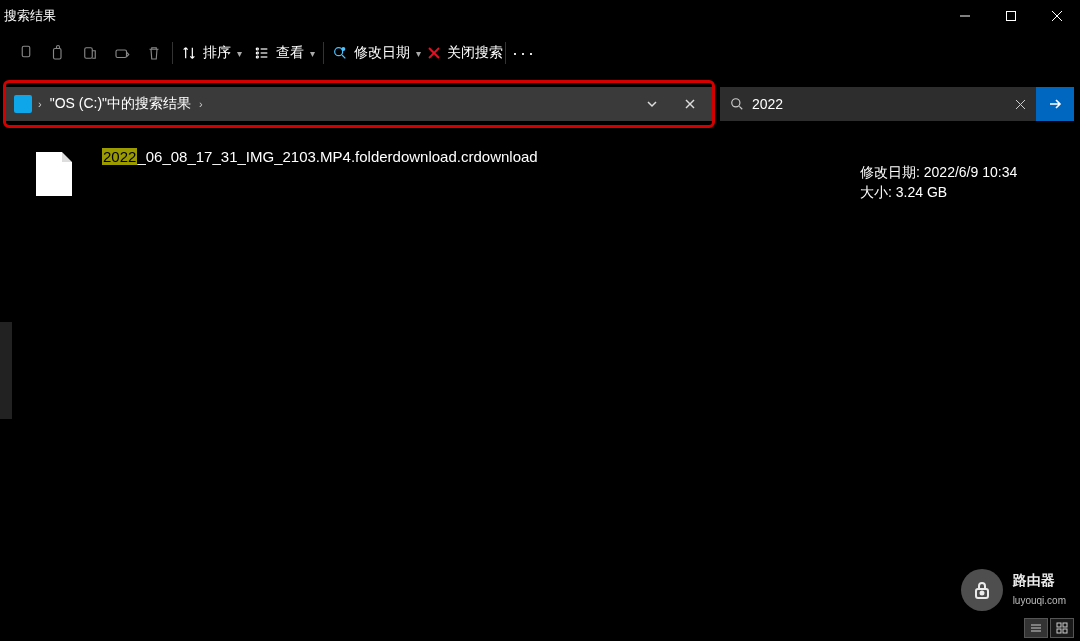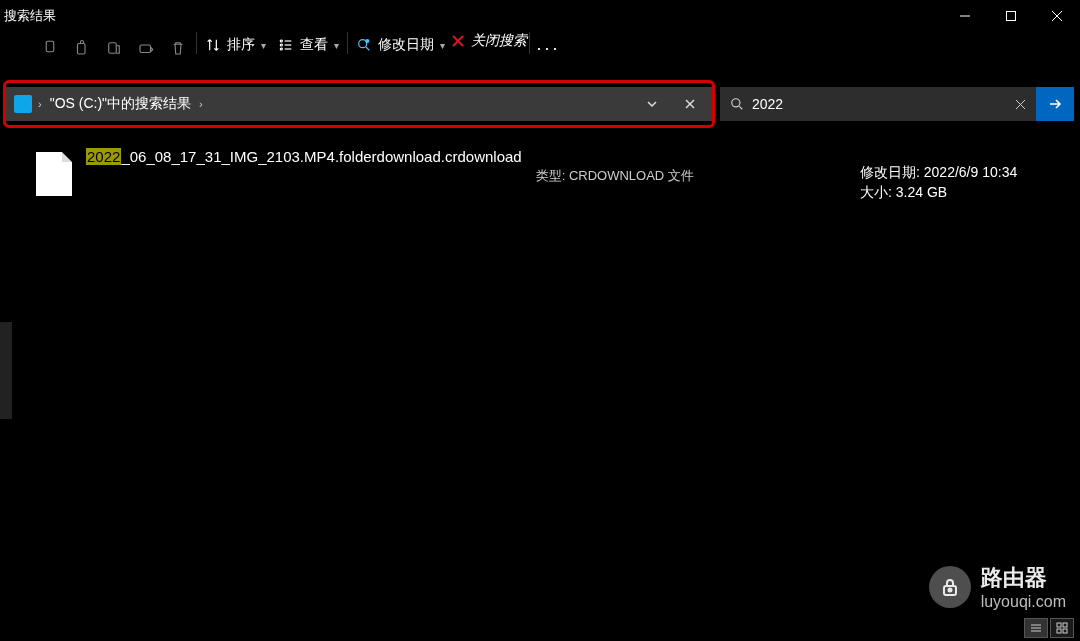--- a/index.html
+++ b/index.html
@@ -3,26 +3,26 @@
 <meta charset="utf-8">
 <style>
 * { margin: 0; padding: 0; box-sizing: border-box; font-family: "Segoe UI", "Microsoft YaHei", sans-serif; }
 body { background: #000; color: #fff; width: 1080px; height: 641px; overflow: hidden; position: relative; }
 
 .titlebar { height: 32px; display: flex; align-items: center; justify-content: space-between; padding-left: 4px; }
 .titlebar-title { font-size: 13px; color: #fff; }
 .win-controls { display: flex; height: 32px; }
 .win-btn { width: 46px; height: 32px; display: flex; align-items: center; justify-content: center; color: #fff; }
 
-.toolbar { height: 42px; display: flex; align-items: flex-start; padding: 0 34px; }
+.toolbar { height: 42px; display: flex; align-items: center; padding: 0 10px; }
 .tb-icon { width: 32px; height: 32px; display: flex; align-items: center; justify-content: center; color: #aaa; }
 .tb-sep { width: 1px; height: 22px; background: #333; margin: 0 2px; }
 .tb-dropdown { display: flex; align-items: center; gap: 6px; color: #fff; font-size: 14px; padding: 4px 6px; }
 .tb-dropdown .chev { font-size: 10px; color: #aaa; }
-.tb-close-search { display: flex; align-items: center; gap: 6px; color: #fff; font-size: 14px; font-style: italic; }
+.tb-close-search { display: flex; align-items: center; gap: 6px; color: #fff; font-size: 14px; }
 .tb-close-search .x { color: #e81123; font-size: 14px; }
 .tb-close-search .x svg { display:block; }
 .tb-more { width: 32px; height: 32px; display: flex; align-items: center; justify-content: center; color: #fff; font-size: 18px; letter-spacing: 2px; }
 
 .nav-row { height: 60px; display: flex; align-items: center; padding: 0 6px; gap: 8px; }
 .addr-wrap { position: relative; flex: 1; }
 .addr-highlight { position: absolute; top: -7px; left: -3px; right: -3px; bottom: -7px; border: 3px solid #d40000; border-radius: 6px; pointer-events: none; }
 .addr-bar { height: 34px; background: #3a3a3a; display: flex; align-items: center; padding: 0 8px; gap: 4px; font-size: 14px; position: relative; }
 .addr-icon { width: 18px; height: 18px; background: #0ea5e9; border-radius: 2px; }
 .addr-crumb { color: #fff; padding: 0 2px; }
@@ -31,36 +31,36 @@
 .addr-btn { width: 28px; height: 28px; display: flex; align-items: center; justify-content: center; color: #ddd; }
 
 .search-area { display: flex; align-items: center; }
 .search-box { width: 316px; height: 34px; background: #2d2d2d; display: flex; align-items: center; padding: 0 10px; gap: 8px; font-size: 14px; }
 .search-input { flex: 1; background: none; border: none; color: #fff; font-size: 14px; outline: none; }
 .search-clear { color: #ccc; }
 .search-go { width: 38px; height: 34px; background: #0067c0; display: flex; align-items: center; justify-content: center; color: #fff; }
 
 .main { display: flex; height: calc(641px - 134px); }
 .results { flex: 1; padding: 8px 0 0 36px; }
-.result-row { display: flex; align-items: flex-start; gap: 14px; padding: 6px 20px 6px 0; }
+.result-row { display: flex; align-items: flex-start; gap: 30px; padding: 6px 20px 6px 0; }
 .file-icon { width: 36px; height: 44px; background: #fff; position: relative; margin-top: 4px; }
 .file-icon::before { content: ""; position: absolute; top: 0; right: 0; width: 10px; height: 10px; background: #000; }
 .file-icon::after { content: ""; position: absolute; top: 0; right: 0; border-left: 10px solid #ddd; border-top: 10px solid transparent; }
 .file-col1 { flex: 0 0 280px; }
 .file-col2 { flex: 0 0 260px; }
 .file-col3 { flex: 0 0 220px; }
 .file-name { font-size: 15px; color: #fff; white-space: nowrap; }
 .file-name .hl { background: #9b9b00; color: #000; padding: 0 1px; }
 .file-sub { font-size: 13px; color: #ccc; margin-top: 2px; }
 
 .watermark { position: absolute; right: 14px; bottom: 30px; display: flex; align-items: center; gap: 10px; opacity: 0.92; }
 .wm-icon { width: 42px; height: 42px; border-radius: 50%; background: #555; display: flex; align-items: center; justify-content: center; }
 .wm-text { color: #fff; }
-.wm-text .big { font-size: 22px; font-weight: 600; display: block; }
-.wm-text .small { font-size: 16px; color: #ccc; margin-top: 44px; }
+.wm-text .big { font-size: 14px; font-weight: 600; display: block; }
+.wm-text .small { font-size: 10px; color: #ccc; margin-top: 44px; }
 
 .statusbar { position: absolute; bottom: 0; right: 0; height: 26px; display: flex; align-items: center; gap: 2px; padding-right: 6px; }
 .view-btn { width: 24px; height: 20px; border: 1px solid #555; background: #1a1a1a; display: flex; align-items: center; justify-content: center; }
 .view-btn.active { background: #333; }
 
 .left-edge { position: absolute; left: 0; top: 130px; bottom: 30px; width: 12px; background: linear-gradient(180deg, transparent 0, transparent 40%, #222 40%, #222 60%, transparent 60%); }
 
 svg { display: block; }
 </style>
 </head>
@@ -207,27 +207,20 @@
 
 <div class="main">
   <div class="results">
     <div class="result-row">
       <div class="file-icon"></div>
       <div class="file-col1">
         <div class="file-name">
           <span class="hl">2022</span><span>_06_08_17_31_IMG_2103.MP4.folderdownload.crdownload</span>
         </div>
       </div>
-      <div class="file-col2">
-        <div class="file-name">&nbsp;</div>
-        <div class="file-sub">
-          <span>类型:</span>
-          <span>CRDOWNLOAD 文件</span>
-        </div>
-      </div>
       <div class="file-col3" style="margin-left:auto; padding-left:20px;">
         <div class="file-sub" style="font-size:14px; color:#fff; margin-top:16px;">
           <span>修改日期:</span>
           <span>2022/6/9 10:34</span>
         </div>
         <div class="file-sub" style="font-size:14px; color:#fff;">
           <span>大小:</span>
           <span>3.24 GB</span>
         </div>
       </div>

